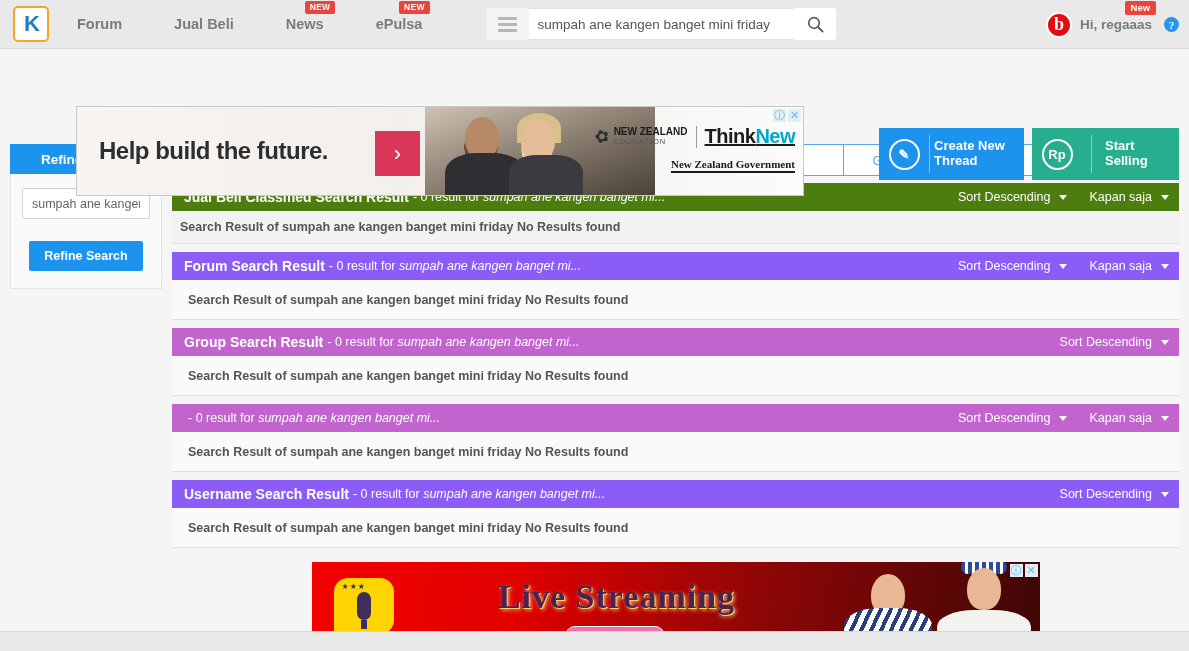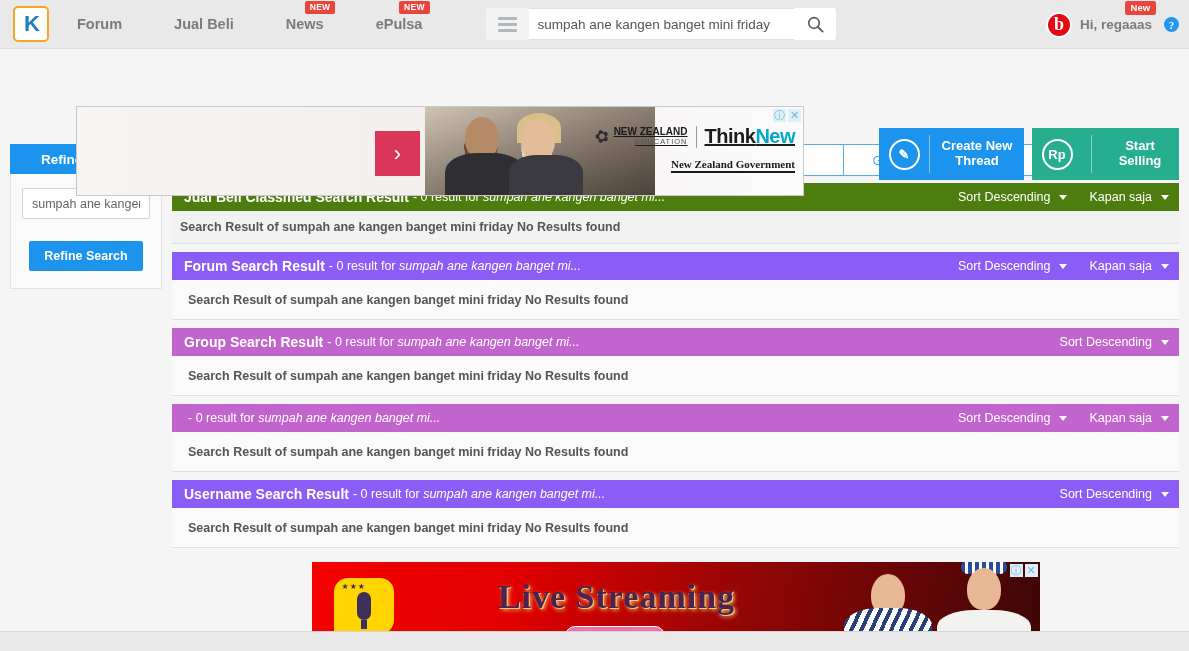--- a/index.html
+++ b/index.html
@@ -132,21 +132,21 @@
   .ad-photo .body2 {
     position:absolute; left:84px; top:48px; width:74px; height:46px;
     border-radius:38% 38% 0 0; background:#3a3a40;
   }
   .ad-brand {
     position:absolute; right:8px; top:18px; text-align:right;
     font-family:"Liberation Sans", sans-serif;
   }
   .nz-row { display:flex; align-items:center; justify-content:flex-end; }
   .nz-fern { font-size:17px; color:#2c2c2c; margin-right:4px; transform:rotate(-18deg); }
-  .nz-text { font-size:10px; font-weight:bold; color:#1a1a1a; line-height:1.05; text-align:right;text-decoration:underline; }
+  .nz-text { font-size:10px; font-weight:bold; color:#1a1a1a; line-height:1.05; text-align:left; }
   .nz-text small { display:block; font-size:7.5px; font-weight:normal; letter-spacing:1px; color:#555; }
   .nz-div { width:1px; height:22px; background:#9a9a9a; margin:0 8px; }
   .think { font-size:20px; font-weight:bold; color:#1c1c1c; letter-spacing:-.5px;text-decoration:underline; }
   .think b { color:#00a9c8; }
   .nz-gov {
     margin-top:10px; font-size:11px; color:#1a1a1a; font-weight:bold;
     border-bottom:2px solid #1a1a1a; display:inline-block; padding-bottom:1px;
     font-family:"Liberation Serif", serif;
   }
   .adchoice {
@@ -166,21 +166,21 @@
   .cta.blue { background:#1c93ed; width:145px; }
   .cta.teal { background:#27ae8f; width:147px;gap:9px; }
   .cta-icon {
     width:50px; display:flex; align-items:center; justify-content:center;
   }
   .cta-circle {
     width:31px; height:31px; border-radius:50%; border:2px solid #fff;
     display:flex; align-items:center; justify-content:center; font-size:13px; font-weight:bold;
   }
   .cta-sep { width:1px; height:38px; background:rgba(255,255,255,.45); }
-  .cta-label { flex:1; text-align:center; line-height:1.15; padding:0 4px; }
+  .cta-label { flex:1; text-align:left; line-height:1.15; padding:0 4px; }
 
   
   .main { display:flex; padding:0 10px; align-items:flex-start; }
   .sidebar { width:152px; flex:0 0 152px; }
   .refine-head {
     background:#1c93ed; color:#fff; font-weight:bold; font-size:13.5px;
     height:30px; display:flex; align-items:center; justify-content:center;
     cursor:pointer;
   }
   .refine-body {
@@ -347,20 +347,21 @@
       <span>Hi, regaaas</span>
     </div>
     <div class="help-icon">
       <span>?</span>
     </div>
   </div>
 </div>
 
 <div class="adstrip">
   <div class="top-ad">
+    <div class="ad-headline">Help build the future.</div>
     <div class="ad-arrow">
       <span>›</span>
     </div>
     <div class="ad-photo">
       <div class="head1"></div>
       <div class="body1"></div>
       <div class="hair2"></div>
       <div class="head2"></div>
       <div class="body2"></div>
     </div>

